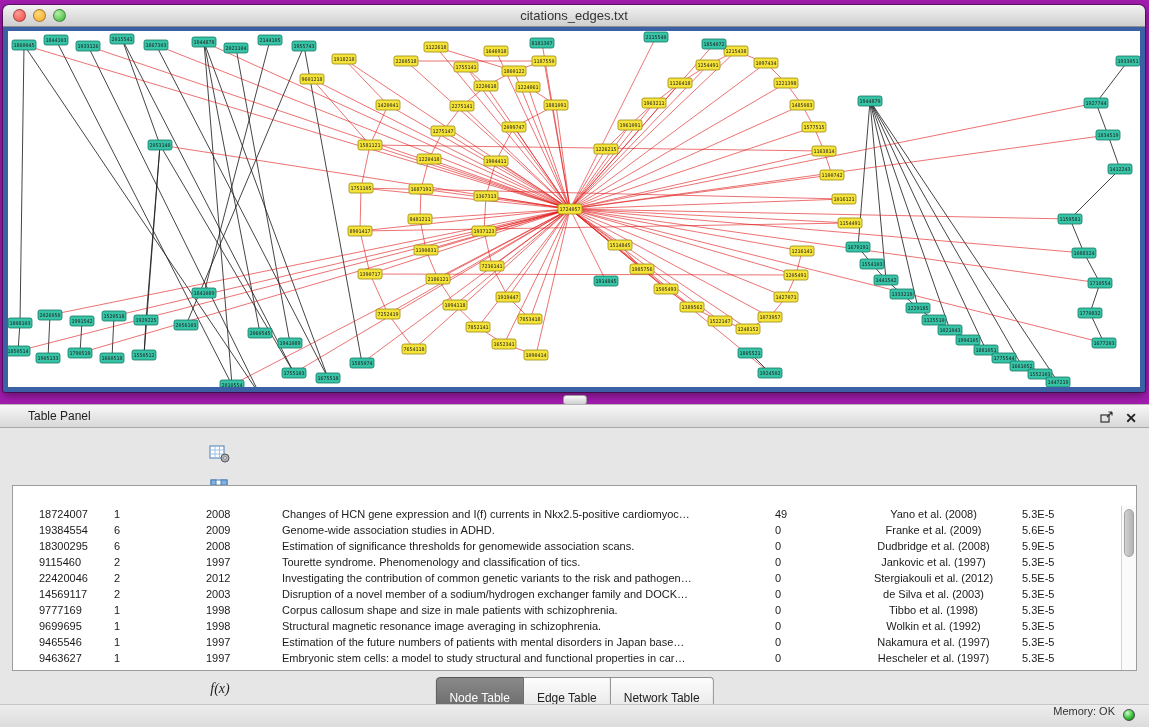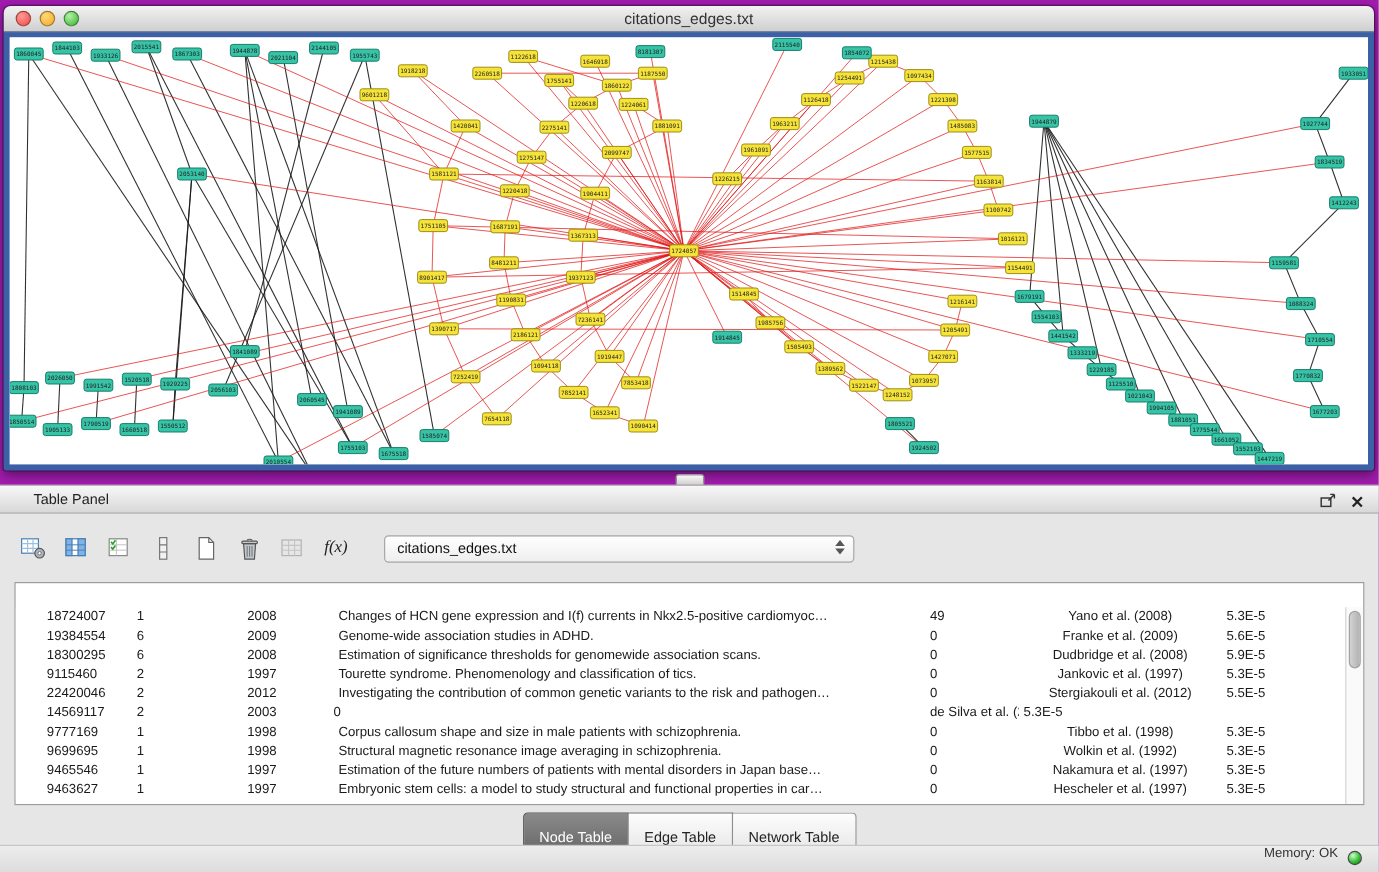--- a/index.html
+++ b/index.html
@@ -24,21 +24,21 @@
 
   
   .grip{position:absolute;left:563px;top:395px;width:22px;height:8px;background:linear-gradient(#fafafa,#cfcfcf);border:1px solid #9a9a9a;border-radius:3px;}
 
   
   .panel{position:absolute;left:0;top:404px;width:1149px;height:323px;background:#e6e6e6;border-top:1px solid #b6b6b6;}
   .panel-header{position:relative;height:23px;background:linear-gradient(#f7f7f7,#d8d8d8);border-bottom:1px solid #a9a9a9;font-size:12px;color:#222;line-height:23px;padding-left:28px;box-sizing:border-box;}
   .ph-float{position:absolute;right:34px;top:4px;width:16px;height:16px;cursor:pointer;}
   .ph-close{position:absolute;right:12px;top:2px;font-size:14px;font-weight:bold;color:#222;cursor:pointer;}
 
-  .toolbar{position:absolute;left:16px;top:38px;height:28px;display:flex;align-items:center;gap:12px;}
+  .toolbar{position:absolute;left:16px;top:38px;height:28px;display:flex;align-items:center;gap:12px;flex-direction:column;}
   .tb-icon{width:24px;height:24px;display:flex;align-items:center;justify-content:center;cursor:pointer;}
   .net-select{margin-left:16px;width:392px;height:23px;background:linear-gradient(#ffffff,#eeeeee);border:1px solid #a8a8a8;border-radius:4px;display:flex;align-items:center;font-size:12px;color:#111;padding-left:10px;box-sizing:border-box;position:relative;cursor:pointer;}
   .sel-arrows{position:absolute;right:7px;top:3px;display:flex;flex-direction:column;gap:2px;}
   .sel-arrows i{display:block;width:0;height:0;border-left:4px solid transparent;border-right:4px solid transparent;}
   .arr-up{border-bottom:5px solid #555;}
   .arr-dn{border-top:5px solid #555;}
 
   .tbl{position:absolute;left:12px;top:80px;width:1125px;height:186px;background:#fff;border:1px solid #9c9c9c;box-sizing:border-box;overflow:hidden;}
   .thead{display:grid;grid-template-columns:97px 92px 72px 497px 78px 169px 104px;width:1109px;height:20px;}
   .hcell{background:linear-gradient(#ddeefb,#c5e0f2);border-right:1px solid #9fc4da;border-bottom:1px solid #9fc4da;font-size:11px;color:#000;display:flex;align-items:center;justify-content:center;gap:3px;box-sizing:border-box;cursor:pointer;}
@@ -877,20 +877,21 @@
             <div class="tcell c2">2012</div>
             <div class="tcell c3">Investigating the contribution of common genetic variants to the risk and pathogen…</div>
             <div class="tcell c4">0</div>
             <div class="tcell c5">Stergiakouli et al. (2012)</div>
             <div class="tcell c6">5.5E-5</div>
           </div>
           <div class="trow">
             <div class="tcell c0">14569117</div>
             <div class="tcell c1">2</div>
             <div class="tcell c2">2003</div>
+            <div class="tcell c3">Disruption of a novel member of a sodium/hydrogen exchanger family and DOCK…</div>
             <div class="tcell c4">0</div>
             <div class="tcell c5">de Silva et al. (2003)</div>
             <div class="tcell c6">5.3E-5</div>
           </div>
           <div class="trow">
             <div class="tcell c0">9777169</div>
             <div class="tcell c1">1</div>
             <div class="tcell c2">1998</div>
             <div class="tcell c3">Corpus callosum shape and size in male patients with schizophrenia.</div>
             <div class="tcell c4">0</div>

